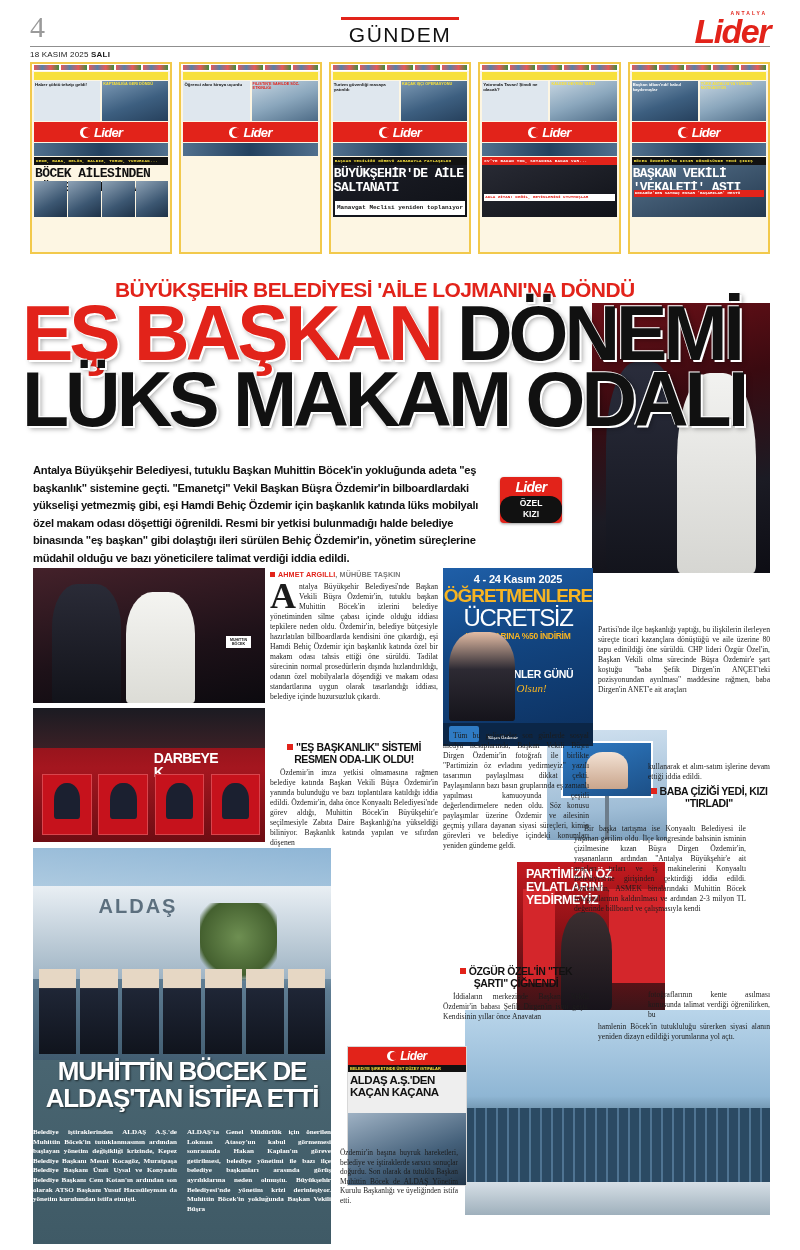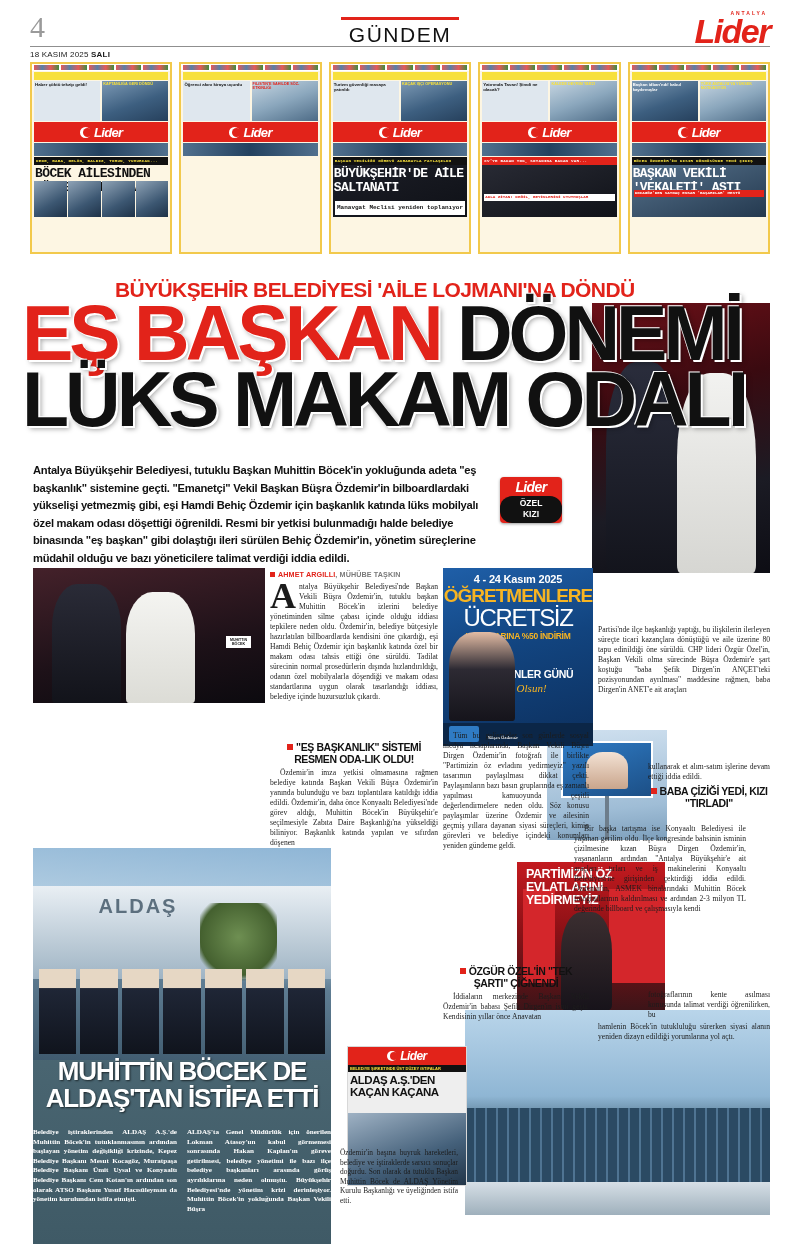--- a/index.html
+++ b/index.html
@@ -459,20 +459,30 @@
       <span>KIZI</span>
     </div>
   </div>
 
   <div class="ph ph-gala">
     <div class="f1"></div>
     <div class="f2"></div>
     <div class="tag">MUHİTTİN<br>BÖCEK</div>
   </div>
 
+  <div class="ph ph-darbeye">
+    <div class="ceil"></div>
+    <div class="dtext">DARBEYE<br>K</div>
+    <div class="boards">
+        <i></i>
+        <i></i>
+        <i></i>
+        <i></i>
+      </div>
+  </div>
 
   <div class="ph ph-aldas">
     <div class="bldg"></div>
     <div class="sign">ALDAŞ</div>
     <div class="tree"></div>
     <div class="row">
         <i></i>
         <i></i>
         <i></i>
         <i></i>

